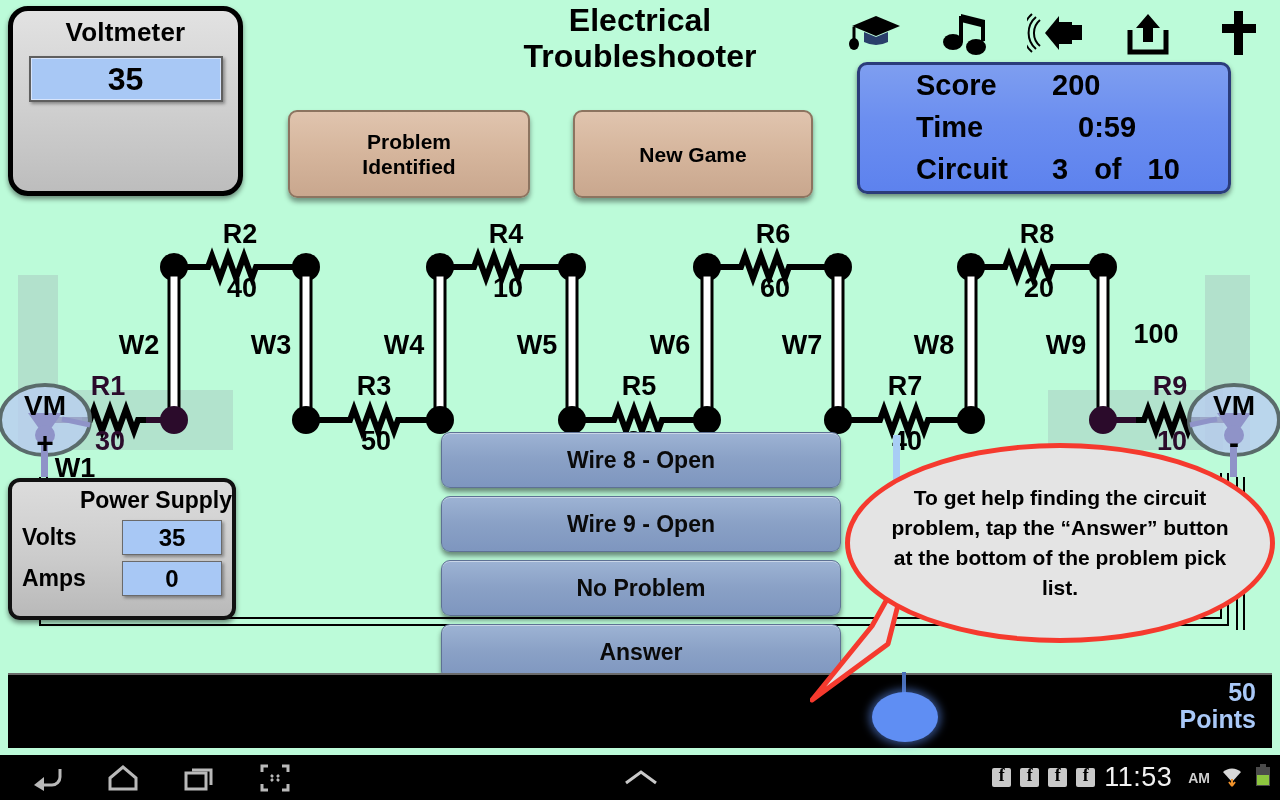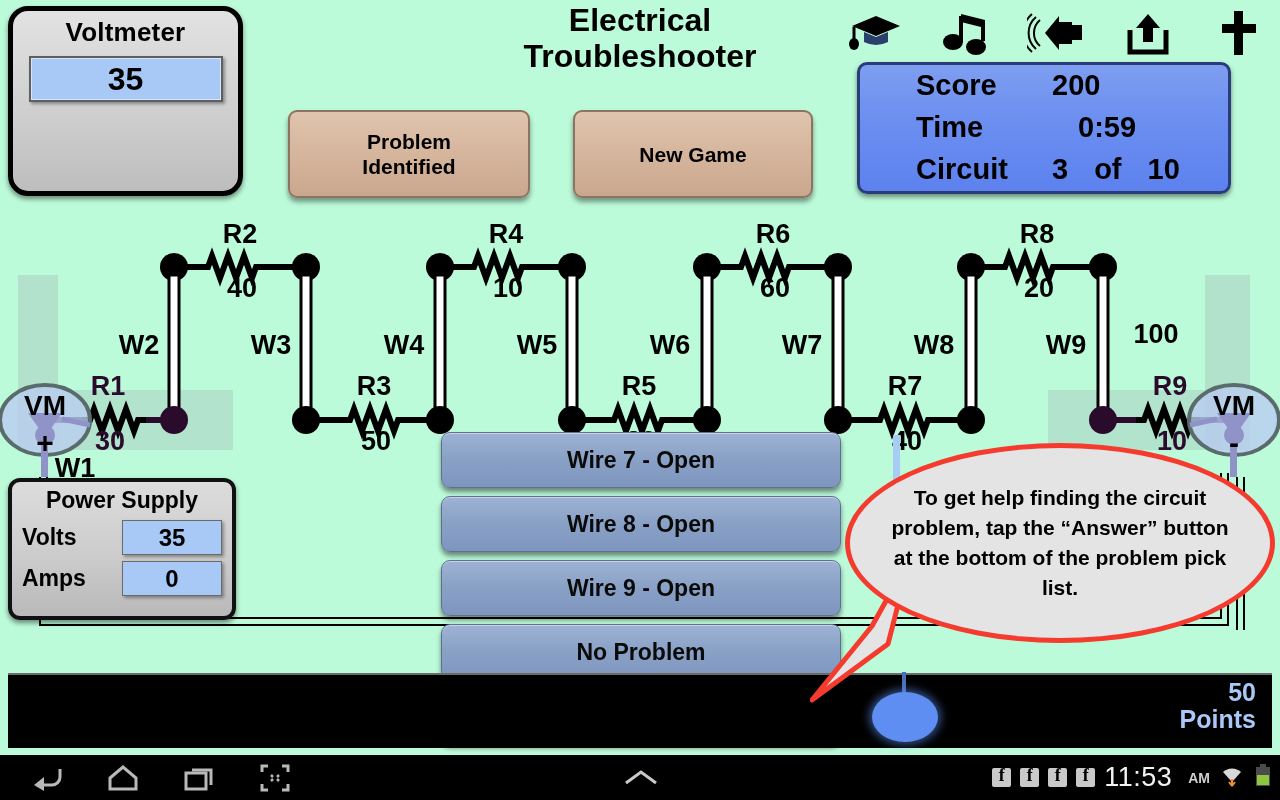--- a/index.html
+++ b/index.html
@@ -84,21 +84,21 @@
   #circuit{position:absolute;left:0;top:205px;width:1280px;height:470px;}
 
   
   .ps-panel{
     position:absolute;left:8px;top:478px;width:228px;height:142px;
     background:linear-gradient(180deg,#dcdcdc 0%,#cccccc 55%,#b9b9b9 100%);
     border:4px solid #111;border-radius:12px;
     box-shadow:0 3px 5px rgba(0,0,0,.45);
     box-sizing:border-box;
   }
-  .ps-title{text-align:center;font-size:23px;font-weight:bold;color:#000;margin-top:5px;}
+  .ps-title{text-align:right;font-size:23px;font-weight:bold;color:#000;margin-top:5px;}
   .ps-row{display:flex;align-items:center;margin-top:6px;padding-left:10px;}
   .ps-lbl{font-size:23px;font-weight:bold;color:#000;width:100px;}
   .ps-val{
     width:98px;height:33px;background:#a8c8f5;border:1px solid #6a6a6a;
     box-shadow:2px 2px 3px rgba(0,0,0,.35);
     font-size:24px;font-weight:bold;color:#000;
     display:flex;align-items:center;justify-content:center;
   }
 
   
@@ -390,21 +390,20 @@
       <span class="ps-lbl">Volts</span>
       <span class="ps-val">35</span>
     </div>
     <div class="ps-row">
       <span class="ps-lbl">Amps</span>
       <span class="ps-val">0</span>
     </div>
   </div>
 
   <div class="pick-list">
-    <div class="pick-btn">Wire 7 - Open</div>
     <div class="pick-btn">Wire 8 - Open</div>
     <div class="pick-btn">Wire 9 - Open</div>
     <div class="pick-btn">No Problem</div>
     <div class="pick-btn">Answer</div>
   </div>
 
   <div class="black-strip">
     <div class="points-box">
       <div>50</div>
       <div>Points</div>

